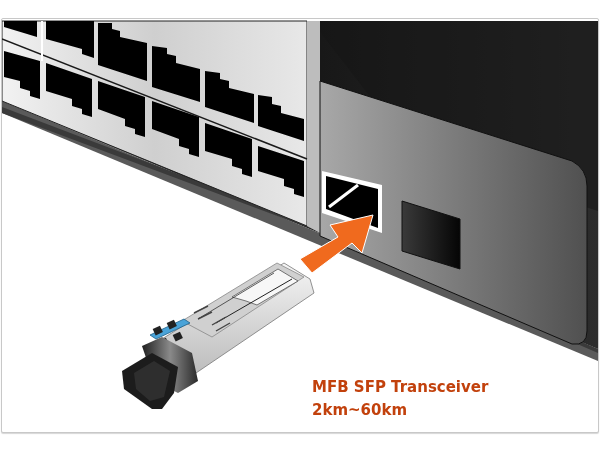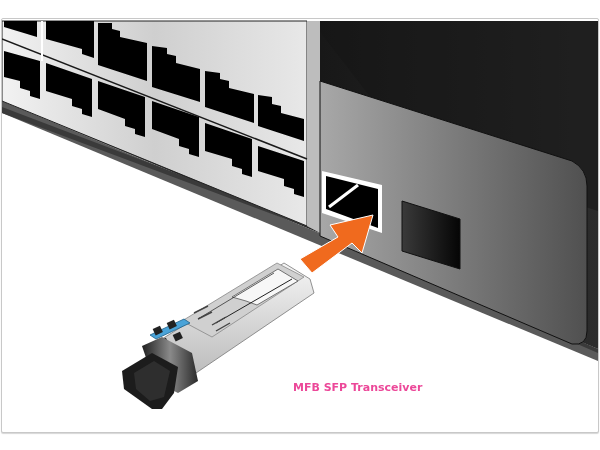--- a/index.html
+++ b/index.html
@@ -4,23 +4,23 @@
 <style>
   html, body { margin: 0; padding: 0; background: #ffffff; }
   body { width: 600px; height: 450px; position: relative; overflow: hidden; }
   .frame {
     position: absolute; left: 1px; top: 18px; width: 596px; height: 413px;
     border: 1px solid #c8c8c8; border-radius: 2px; background: #ffffff; overflow: hidden;
     box-shadow: 0 1px 1px #d6d6d6;
   }
   svg.illustration { position: absolute; left: 0; top: 0; }
   .caption {
-    position: absolute; left: 291px; top: 357px;
+    position: absolute; left: 310px; top: 357px;
     font-family: "DejaVu Sans", "Liberation Sans", sans-serif;
-    font-weight: bold; font-size: 11px; line-height: 23px; color: #ec4899;
+    font-weight: bold; font-size: 15px; line-height: 23px; color: #c2410c;
   }
   .caption div { white-space: nowrap; }
 </style>
 </head>
 <body>
 
 <div class="frame">
   <svg class="illustration" width="596" height="413" viewBox="0 18 596 413" xmlns="http://www.w3.org/2000/svg">
     <defs>
       <linearGradient id="bodyGrad" x1="0" y1="0" x2="1" y2="0">
@@ -134,14 +134,15 @@
       <g>
         <polygon points="140,345 160,336 190,352 196,380 176,392 152,380" fill="url(#bootGrad)"></polygon>
         <polygon points="120,370 150,352 176,366 172,392 160,408 150,408 122,388" fill="#1c1c1c"></polygon>
         <polygon points="132,372 152,360 168,370 162,396 148,400 134,388" fill="#3a3a3a" opacity="0.6"></polygon>
       </g>
     </g>
   </svg>
 
   <div class="caption">
     <div>MFB SFP Transceiver</div>
+    <div>2km~60km</div>
   </div>
 </div>
 
 </body></html>

